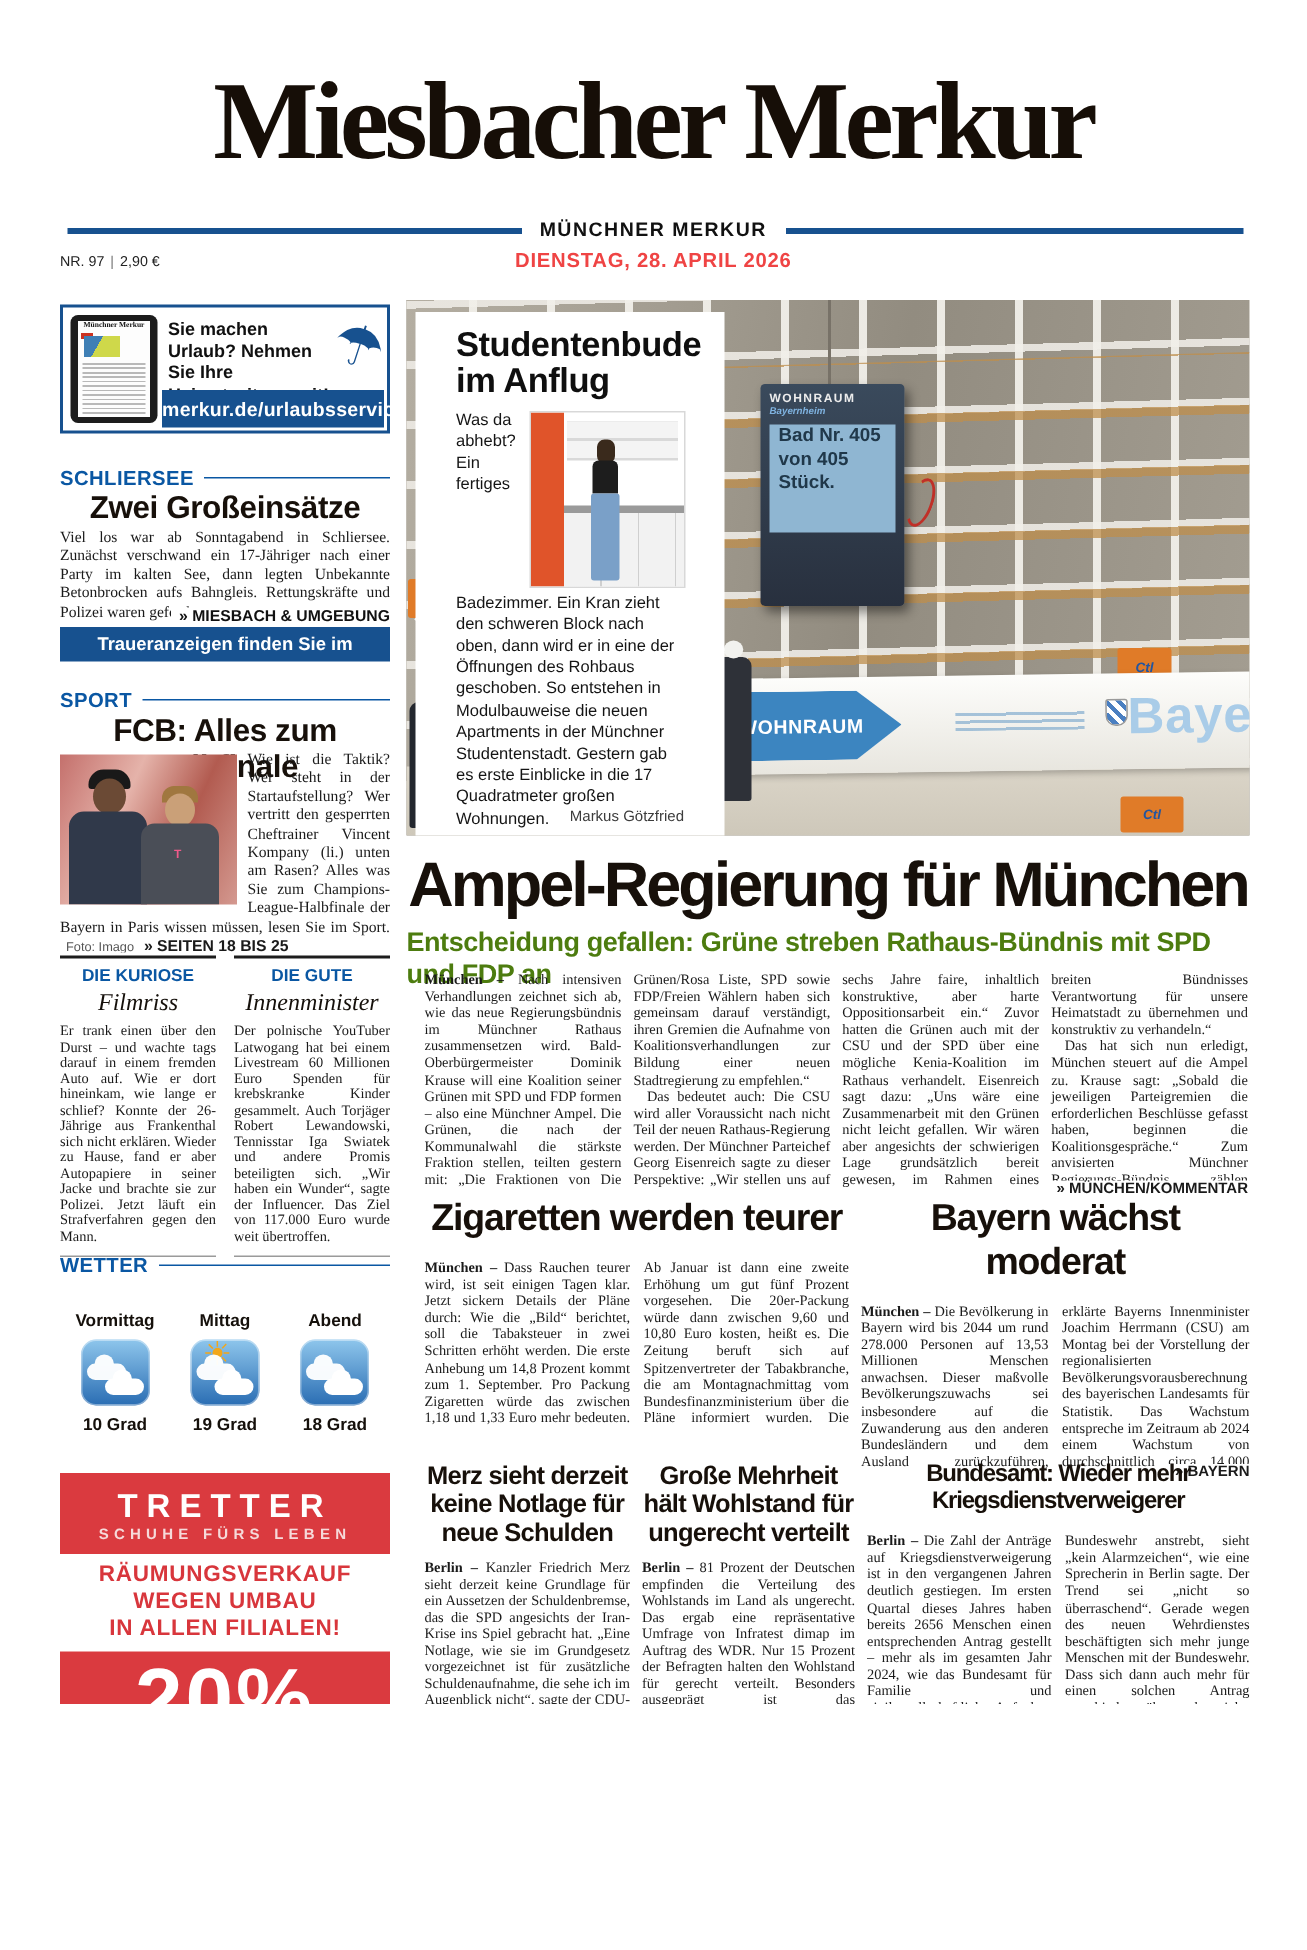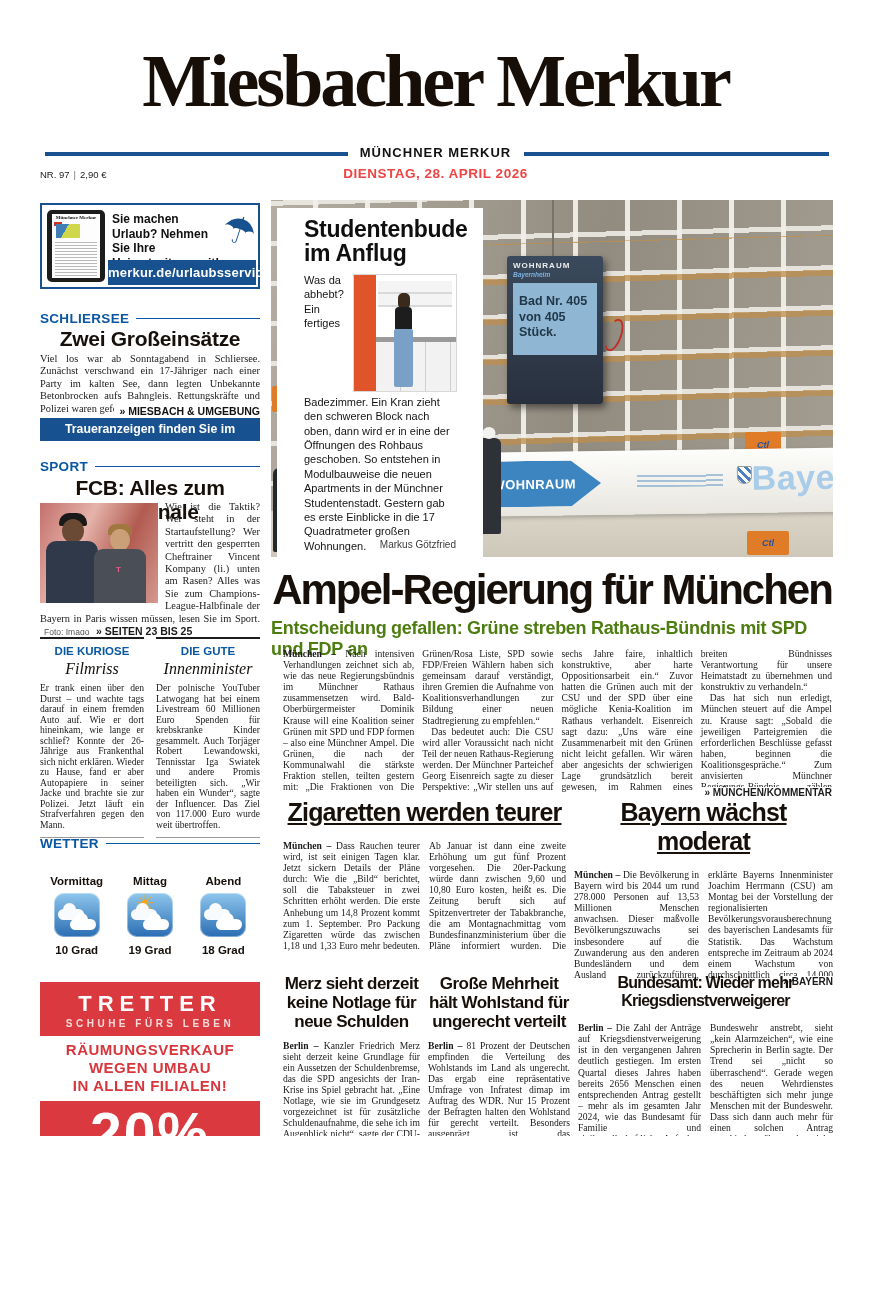--- a/index.html
+++ b/index.html
@@ -128,21 +128,21 @@
   .lattice1,.lattice2 { position:absolute; width:150px; height:7px; background:rgba(250,250,246,.9); }
   .lattice1 { left:-20px; top:120px; transform:rotate(55deg); }
   .lattice2 { left:-24px; top:150px; transform:rotate(-55deg); }
   .cable { position:absolute; left:281px; top:0; width:2px; height:60px; background:#787268; }
   .module { position:absolute; left:236px; top:56px; width:96px; height:148px;
     background:linear-gradient(#3a4a5c,#28303e); border-radius:3px;
     box-shadow:3px 4px 7px rgba(0,0,0,.45); padding:5px 6px; }
   .module-brand { color:#ececec; font:bold 8px "Liberation Sans",sans-serif; letter-spacing:1px; }
   .module-sub { color:#7fb3e0; font:italic bold 6.5px "Liberation Sans",sans-serif; margin-top:1px; }
   .module-sign { margin-top:5px; background:#8fb6d2; color:#20384a;
-    font:bold 12.5px/15.5px "Liberation Sans",sans-serif; padding:11px 6px; height:72px; }
+    font:bold 12.5px/15.5px "Liberation Sans",sans-serif; padding:0 6px; height:72px; }
   .hose { position:absolute; left:335px; top:118px; width:16px; height:34px;
     border:2.5px solid #c03028; border-radius:50%; border-left-color:transparent; transform:rotate(20deg); }
   .ground { position:absolute; left:0; right:0; bottom:0; height:46px;
     background:linear-gradient(#dbd5c8,#cec8ba); }
   .fence { position:absolute; left:88px; top:251px; width:480px; height:64px;
     background:linear-gradient(#fdfdfb,#e8e6df); transform:rotate(-.8deg);
     box-shadow:0 2px 4px rgba(0,0,0,.25); }
   .banner-arrow { position:absolute; left:10px; top:9px; width:232px; height:46px; background:#3c85c0;
     clip-path:polygon(0 0, 87% 0, 100% 50%, 87% 100%, 0 100%);
     color:#fff; font:bold 13px "Liberation Sans",sans-serif; letter-spacing:.4px;
@@ -197,21 +197,21 @@
   .lead-body p + p { text-indent:9px; }
   .dl { font-weight:bold; }
   .endref { position:absolute; right:0; bottom:0; background:#fff; padding-left:5px;
     font:bold 10px "Liberation Sans",sans-serif; }
 
   
   .art2 { position:absolute; top:798px; }
   .zig { left:283px; width:283px; }
   .bay { left:574px; width:259px; }
   .art2 h2 { font:800 25px "Liberation Sans",sans-serif; letter-spacing:-.8px;
-    text-align:center; color:#17100a;text-decoration:underline; }
+    text-align:center; color:#17100a; }
   .art2-body { margin-top:13px; column-count:2; column-gap:9px; font-size:9.6px; line-height:11.1px;
     text-align:justify; hyphens:auto; height:118px; overflow:hidden; position:relative; }
 
   
   .art3 { position:absolute; top:974px; }
   .merz { left:283px; width:137px; }
   .wohl { left:428px; width:142px; }
   .kdv  { left:578px; width:255px; }
   .art3 h3 { font:800 17px/1.13 "Liberation Sans",sans-serif; letter-spacing:-.5px;
     text-align:center; color:#17100a; }
@@ -266,21 +266,21 @@
       <span class="man1-cap"></span>
       <span class="ph-head man1-head"></span>
       <span class="man1-body"></span>
       <span class="man2-hair"></span>
       <span class="ph-head man2-head"></span>
       <span class="man2-body"></span>
       <span class="man2-t">T</span>
     </span>
     <span>Wie ist die Taktik? Wer steht in der Startaufstellung? Wer vertritt den gesperrten Cheftrainer Vincent Kompany (li.) unten am Rasen? Alles was Sie zum Champions-League-Halbfinale der Bayern in Paris wissen müssen, lesen Sie im Sport.</span>
     <span class="sport-credit">Foto: Imago</span>
-    <span class="sport-ref">» SEITEN 23 BIS 25</span>
+    <span class="sport-ref">» SEITEN 18 BIS 25</span>
   </div>
 
   <div class="abs sb minis">
     <div class="mini">
       <div class="mini-k">DIE KURIOSE</div>
       <div class="mini-t">Filmriss</div>
       <div class="mini-b">Er trank einen über den Durst – und wachte tags darauf in einem fremden Auto auf. Wie er dort hineinkam, wie lange er schlief? Konnte der 26-Jährige aus Frankenthal sich nicht erklären. Wieder zu Hause, fand er aber Autopapiere in seiner Jacke und brachte sie zur Polizei. Jetzt läuft ein Strafverfahren gegen den Mann.</div>
     </div>
     <div class="mini">
       <div class="mini-k">DIE GUTE</div>

